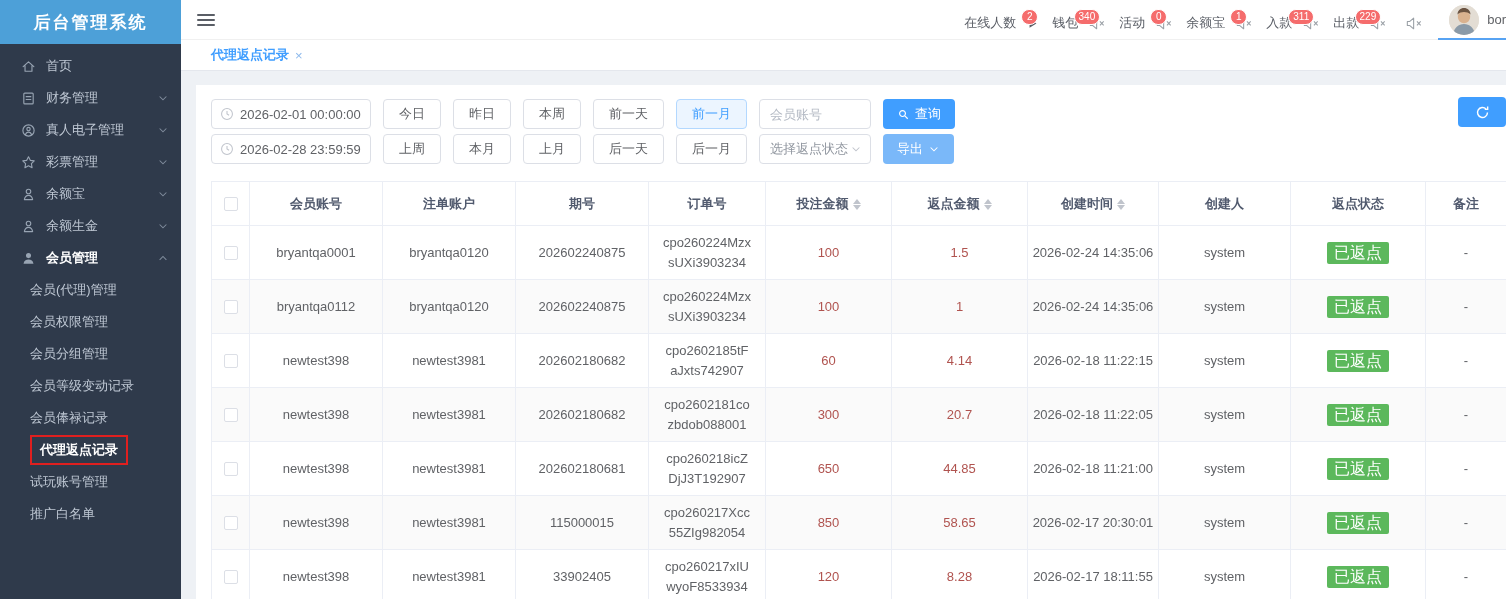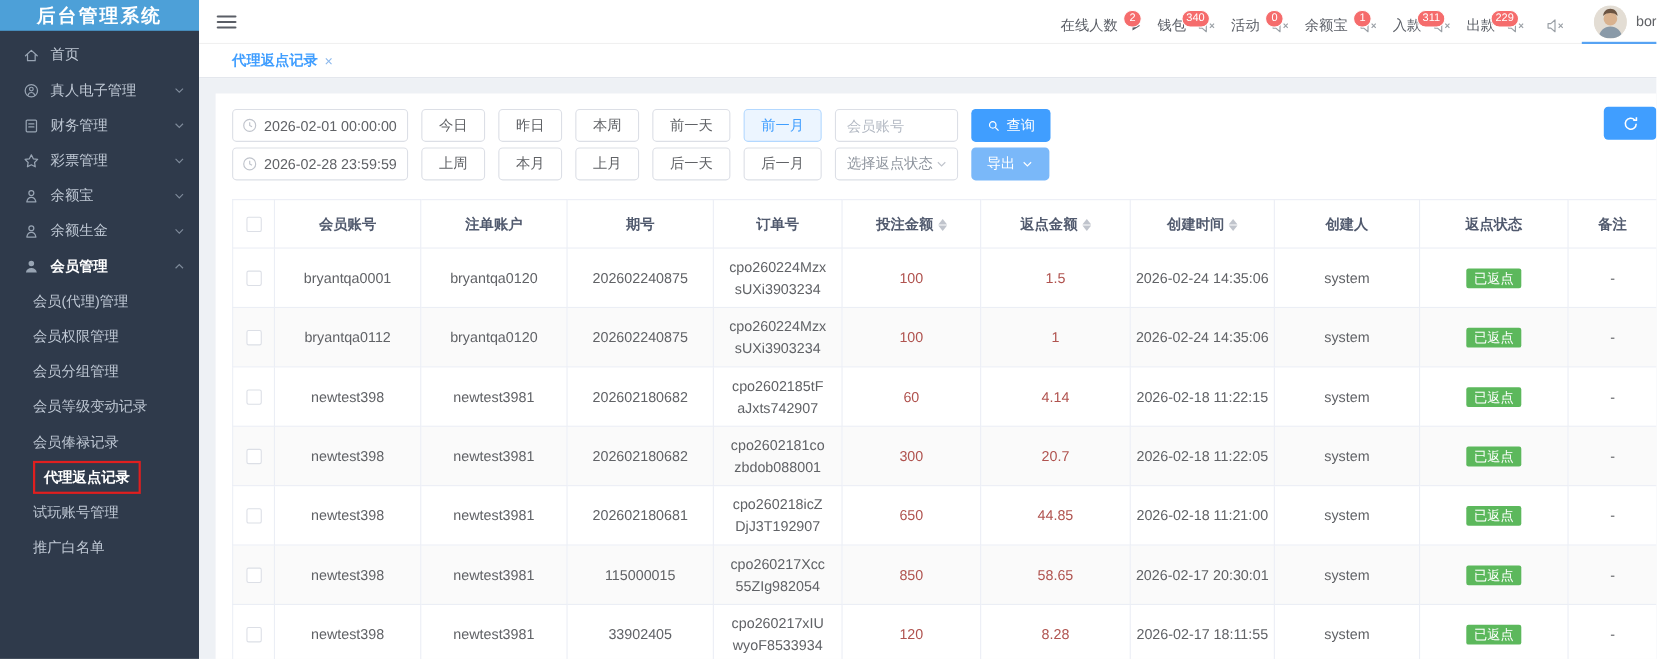--- a/index.html
+++ b/index.html
@@ -6,21 +6,21 @@
     --accent:#409eff; --logo-bg:#4da0d8; --sidebar-bg:#2f3a4b; --badge-red:#f56c6c;
     --status-green:#5cb85c; --amount-red:#b0534f; --annotation-red:#e01f1f; --export-blue:#7ab8f9;
   }
   *{margin:0;padding:0;box-sizing:border-box;}
   html,body{width:1506px;height:599px;overflow:hidden;}
   body{font-family:"Liberation Sans","DejaVu Sans",sans-serif;background:#fff;}
   .app{width:1506px;height:599px;display:flex;overflow:hidden;position:relative;}
 
   
   .sidebar{flex:0 0 181px;width:181px;background:var(--sidebar-bg);color:#bfc8d4;overflow:hidden;}
-  .logo{height:28px;background:var(--logo-bg);color:#fff;display:flex;align-items:center;justify-content:center;
+  .logo{height:44px;background:var(--logo-bg);color:#fff;display:flex;align-items:center;justify-content:center;
         font-size:17px;font-weight:bold;letter-spacing:2px;}
   .nav{padding-top:6px;}
   .side-item{height:32px;display:flex;align-items:center;padding:0 12px 0 20px;font-size:13px;cursor:pointer;white-space:nowrap;}
   .side-item .icon{width:16px;height:16px;margin-right:10px;display:inline-flex;align-items:center;justify-content:center;color:#98a4b3;flex:0 0 16px;}
   .side-item .chev{margin-left:auto;color:#7f8b9b;display:inline-flex;}
   .side-item.expanded{color:#fff;font-weight:bold;}
   .side-sub{padding-left:30px;height:32px;display:flex;align-items:center;font-size:13px;cursor:pointer;white-space:nowrap;}
   .side-sub .annot{border:2px solid var(--annotation-red);padding:4px 8px;color:#fff;font-weight:bold;}
 
   
@@ -77,61 +77,61 @@
   thead th{height:44px;color:#515a6e;font-weight:bold;background:#fff;}
   tbody td{height:54px;}
   tr.striped td{background:#fafafa;}
   td.amount{color:var(--amount-red);}
   td.order-cell{word-break:break-all;line-height:1.5;padding:0 13px;}
   .cb{display:inline-block;width:14px;height:14px;border:1px solid #dcdfe6;border-radius:2px;background:#fff;cursor:pointer;vertical-align:middle;}
   .sort{display:inline-flex;flex-direction:column;margin-left:4px;vertical-align:middle;gap:1px;}
   .sort i{display:block;width:0;height:0;border-left:4px solid transparent;border-right:4px solid transparent;}
   .sort .up{border-bottom:5px solid #c0c4cc;}
   .sort .dn{border-top:5px solid #c0c4cc;}
-  .status-badge{display:inline-block;background:var(--status-green);color:#fff;font-size:12px;padding:3px 7px;border-radius:2px;line-height:1;}
+  .status-badge{display:inline-block;background:var(--status-green);color:#fff;font-size:16px;padding:3px 7px;border-radius:2px;line-height:1;}
 </style>
 </head>
 <body>
 
 <div class="app">
 
   <aside class="sidebar">
     <div class="logo">后台管理系统</div>
     <nav class="nav" id="side-nav">
         <div class="side-item">
           <span class="icon">
             <svg viewBox="0 0 16 16" width="15" height="15" fill="none" stroke="currentColor" stroke-width="1.2" stroke-linecap="round" stroke-linejoin="round">
               <path d="M2.3 8.2L8 3l5.7 5.2M4.3 7.3V13h7.4V7.3"></path>
             </svg>
           </span>
           <span>首页</span>
         </div>
         <div class="side-item">
           <span class="icon">
             <svg viewBox="0 0 16 16" width="15" height="15" fill="none" stroke="currentColor" stroke-width="1.2" stroke-linecap="round" stroke-linejoin="round">
+              <rect x="3" y="2.3" width="10" height="11.4" rx="1"></rect>
+              <path d="M5.5 6h5M5.5 9h5"></path>
+            </svg>
+          </span>
+          <span>财务管理</span>
+          <span class="chev">
+            <svg viewBox="0 0 16 16" width="12" height="12" fill="none" stroke="currentColor" stroke-width="1.4">
+              <path d="M3.5 6l4.5 4.5L12.5 6"></path>
+            </svg>
+          </span>
+        </div>
+        <div class="side-item">
+          <span class="icon">
+            <svg viewBox="0 0 16 16" width="15" height="15" fill="none" stroke="currentColor" stroke-width="1.2" stroke-linecap="round" stroke-linejoin="round">
               <circle cx="8" cy="8" r="6"></circle>
               <circle cx="8" cy="6.4" r="1.8"></circle>
               <path d="M4.7 12.5c.6-1.9 1.8-2.8 3.3-2.8s2.7.9 3.3 2.8"></path>
             </svg>
           </span>
           <span>真人电子管理</span>
-          <span class="chev">
-            <svg viewBox="0 0 16 16" width="12" height="12" fill="none" stroke="currentColor" stroke-width="1.4">
-              <path d="M3.5 6l4.5 4.5L12.5 6"></path>
-            </svg>
-          </span>
-        </div>
-        <div class="side-item">
-          <span class="icon">
-            <svg viewBox="0 0 16 16" width="15" height="15" fill="none" stroke="currentColor" stroke-width="1.2" stroke-linecap="round" stroke-linejoin="round">
-              <rect x="3" y="2.3" width="10" height="11.4" rx="1"></rect>
-              <path d="M5.5 6h5M5.5 9h5"></path>
-            </svg>
-          </span>
-          <span>财务管理</span>
           <span class="chev">
             <svg viewBox="0 0 16 16" width="12" height="12" fill="none" stroke="currentColor" stroke-width="1.4">
               <path d="M3.5 6l4.5 4.5L12.5 6"></path>
             </svg>
           </span>
         </div>
         <div class="side-item">
           <span class="icon">
             <svg viewBox="0 0 16 16" width="15" height="15" fill="none" stroke="currentColor" stroke-width="1.2" stroke-linecap="round" stroke-linejoin="round">
               <path d="M8 1.9l1.9 3.8 4.2.6-3 3 .7 4.2L8 11.5l-3.8 2 .7-4.2-3-3 4.2-.6z"></path>

